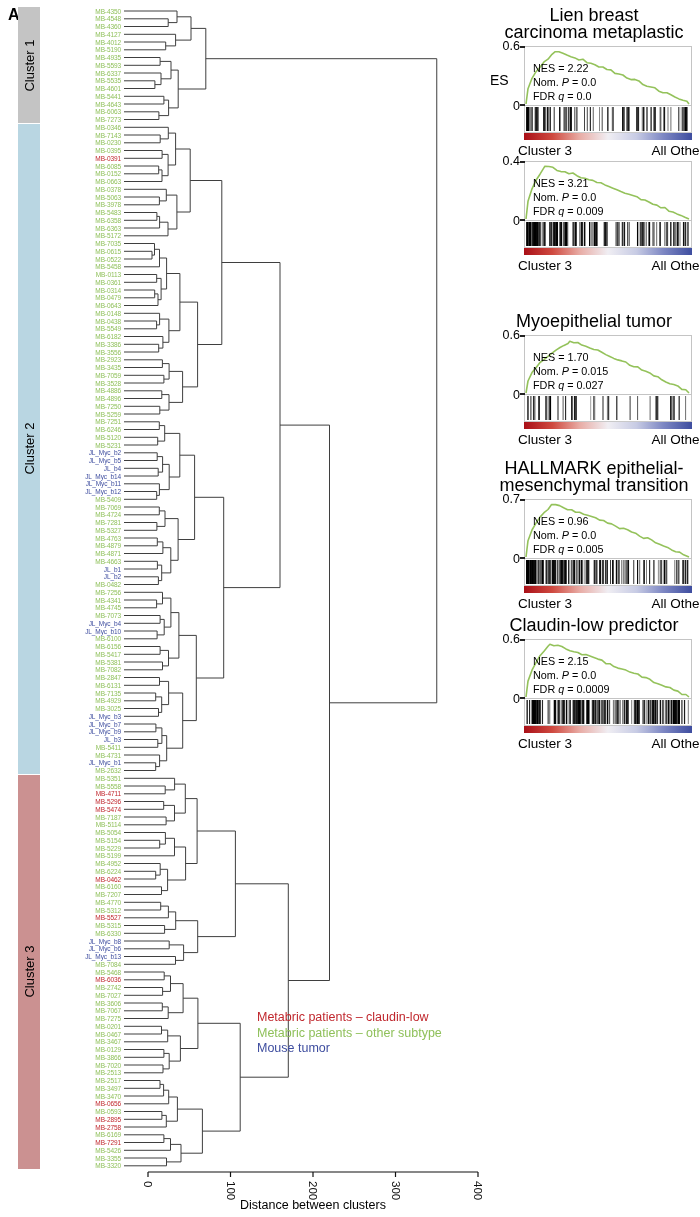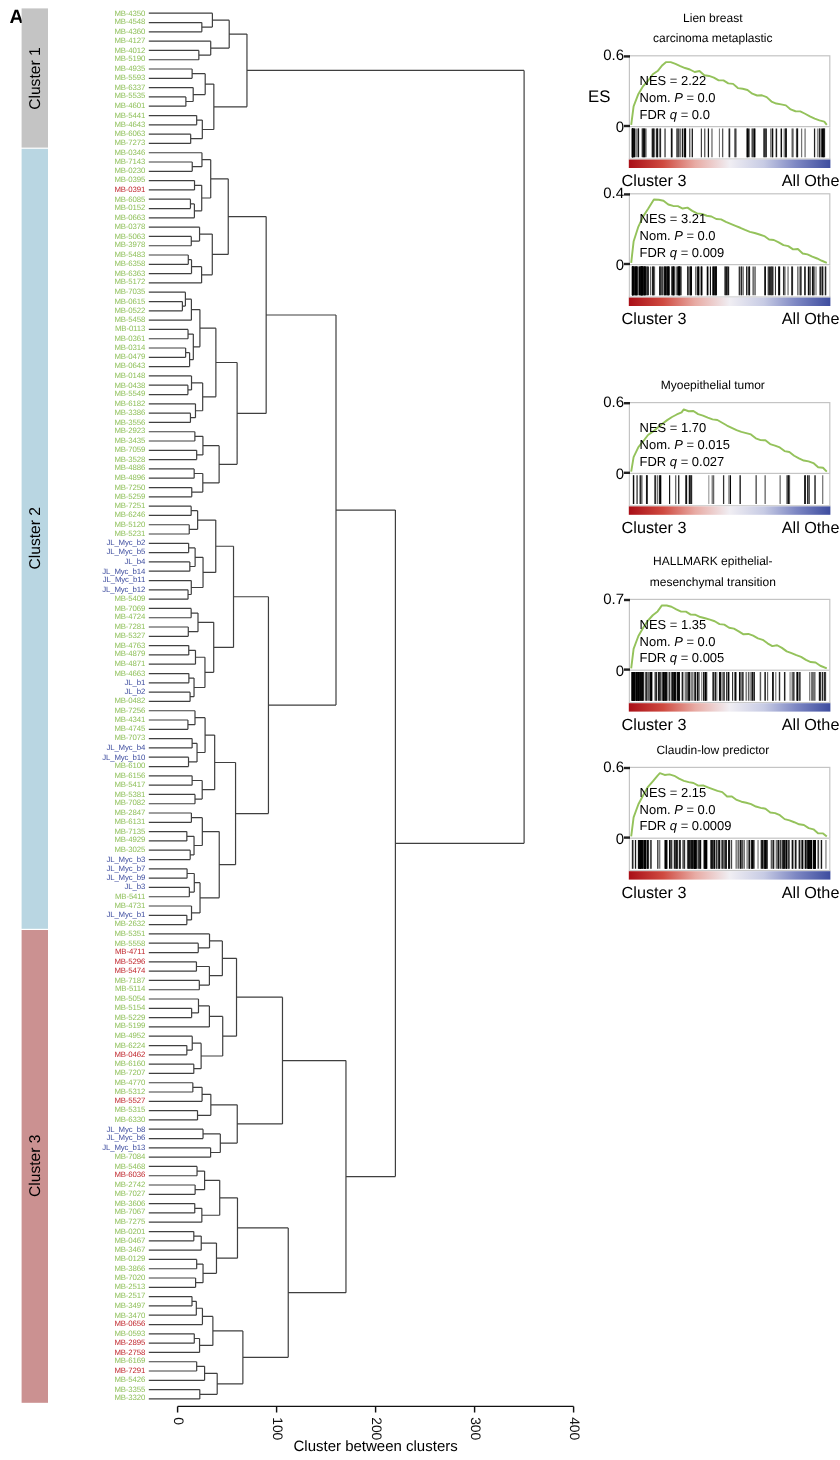--- a/index.html
+++ b/index.html
@@ -17,21 +17,21 @@
   .c-claudin{color:#c0272d;}
   .c-mouse{color:#3e4d9f;}
   #treeSvg{position:absolute;left:0;top:0;}
   #legend{position:absolute;left:257px;top:1010px;font-size:12.5px;line-height:15.5px;}
   #axisLabel{position:absolute;left:148px;top:1198px;width:330px;text-align:center;font-size:12.5px;}
   
   #panelB{position:absolute;left:488px;top:0;width:212px;height:780px;}
   #esLabel{position:absolute;left:2px;top:72px;font-size:14px;}
   .gsea-plot{position:absolute;left:0;width:212px;}
   .g-title{width:198px;margin-left:7px;margin-bottom:5px;text-align:center;
-           font-size:10px;line-height:17px;}
+           font-size:18px;line-height:17px;}
   .g-body{position:relative;margin-left:36px;width:143px;}
   .yt{position:absolute;width:30px;text-align:right;left:-34px;font-size:12.5px;}
   .yt-top{top:-7px;}
   .yt-zero{top:53px;}
   .g-box{position:relative;width:166px;height:58px;border:1px solid #c4c4c4;background:#fff;}
   .g-box::before{content:"";position:absolute;left:-5px;top:-1px;width:5px;height:2px;background:#222;}
   .g-box::after{content:"";position:absolute;left:-5px;bottom:-1px;width:5px;height:2px;background:#222;}
   .g-curve{position:absolute;inset:0;}
   .g-stats{position:absolute;left:8px;top:15px;font-size:10.8px;line-height:13.8px;white-space:nowrap;}
   .g-barcode{display:block;border:1px solid #c9c9c9;border-top:none;background:#fff;}
@@ -214,21 +214,26 @@
       <text x="148" y="1181" font-size="11.5" fill="#111" transform="rotate(90 148 1181)" text-anchor="start" dominant-baseline="central">0</text>
       <line x1="230.5" y1="1172" x2="230.5" y2="1177" stroke="#111" stroke-width="1.2"></line>
       <text x="230.5" y="1181" font-size="11.5" fill="#111" transform="rotate(90 230.5 1181)" text-anchor="start" dominant-baseline="central">100</text>
       <line x1="313" y1="1172" x2="313" y2="1177" stroke="#111" stroke-width="1.2"></line>
       <text x="313" y="1181" font-size="11.5" fill="#111" transform="rotate(90 313 1181)" text-anchor="start" dominant-baseline="central">200</text>
       <line x1="395.5" y1="1172" x2="395.5" y2="1177" stroke="#111" stroke-width="1.2"></line>
       <text x="395.5" y="1181" font-size="11.5" fill="#111" transform="rotate(90 395.5 1181)" text-anchor="start" dominant-baseline="central">300</text>
       <line x1="478" y1="1172" x2="478" y2="1177" stroke="#111" stroke-width="1.2"></line>
       <text x="478" y="1181" font-size="11.5" fill="#111" transform="rotate(90 478 1181)" text-anchor="start" dominant-baseline="central">400</text>
     </svg>
-  <div id="axisLabel">Cluster between clusters</div>
+  <div id="legend">
+      <div style="color: rgb(192, 39, 45);">Metabric patients – claudin-low</div>
+      <div style="color: rgb(143, 192, 90);">Metabric patients – other subtype</div>
+      <div style="color: rgb(62, 77, 159);">Mouse tumor</div>
+    </div>
+  <div id="axisLabel">Distance between clusters</div>
 </div>
 
 <div id="panelB">
 
   <div id="esLabel">ES</div>
 <div class="gsea-plot" style="top: 7px;">
     <div class="g-title"><span>Lien breast</span><br><span>carcinoma metaplastic</span></div>
     <div class="g-body">
       <span class="yt yt-top">0.6</span>
       <span class="yt yt-zero">0</span>
@@ -578,21 +583,21 @@
     <div class="gsea-plot" style="top: 460px;">
     <div class="g-title"><span>HALLMARK epithelial-</span><br><span>mesenchymal transition</span></div>
     <div class="g-body">
       <span class="yt yt-top">0.7</span>
       <span class="yt yt-zero">0</span>
       <div class="g-box">
         <svg class="g-curve" width="166" height="58">
             <path d="M1.0 57.0 L 3.0 40.7 L 7.0 30.0 L 11.0 23.1 L 15.0 17.1 L 19.0 12.7 L 23.0 9.5 L 26.6 4.5 L 30.6 4.6 L 34.6 5.6 L 38.6 7.8 L 42.6 9.7 L 46.6 9.7 L 50.6 12.2 L 54.6 12.3 L 58.6 14.2 L 62.6 15.2 L 66.6 16.4 L 70.6 17.7 L 74.6 20.1 L 78.6 20.5 L 82.6 23.1 L 86.6 23.9 L 90.6 26.1 L 94.6 28.6 L 98.6 28.3 L 102.6 29.7 L 106.6 32.0 L 110.6 33.2 L 114.6 36.1 L 118.6 38.4 L 122.6 37.7 L 126.6 39.9 L 130.6 42.8 L 134.6 44.3 L 138.6 46.0 L 142.6 47.4 L 146.6 49.9 L 150.6 51.7 L 154.6 52.1 L 158.6 54.8 L 164.0 57.0" fill="none" stroke="#94c25b" stroke-width="1.6" stroke-linejoin="round"></path>
           </svg>
         <div class="g-stats">
-            <div><span>NES = 1.35</span></div>
+            <div><span>NES = 0.96</span></div>
             <div><span>Nom. </span><i>P</i><span> = 0.0</span></div>
             <div><span>FDR </span><i>q</i><span> = 0.005</span></div>
           </div>
       </div>
       <svg class="g-barcode" width="166" height="26">
           <line x1="31.1" y1="1" x2="31.1" y2="25" stroke="#000" stroke-width="0.95" stroke-opacity="0.46"></line>
           <line x1="77.5" y1="1" x2="77.5" y2="25" stroke="#000" stroke-width="1.02" stroke-opacity="0.76"></line>
           <line x1="28.1" y1="1" x2="28.1" y2="25" stroke="#000" stroke-width="1.26" stroke-opacity="0.85"></line>
           <line x1="7.4" y1="1" x2="7.4" y2="25" stroke="#000" stroke-width="1.23" stroke-opacity="0.95"></line>
           <line x1="63.1" y1="1" x2="63.1" y2="25" stroke="#000" stroke-width="1.16" stroke-opacity="0.58"></line>

